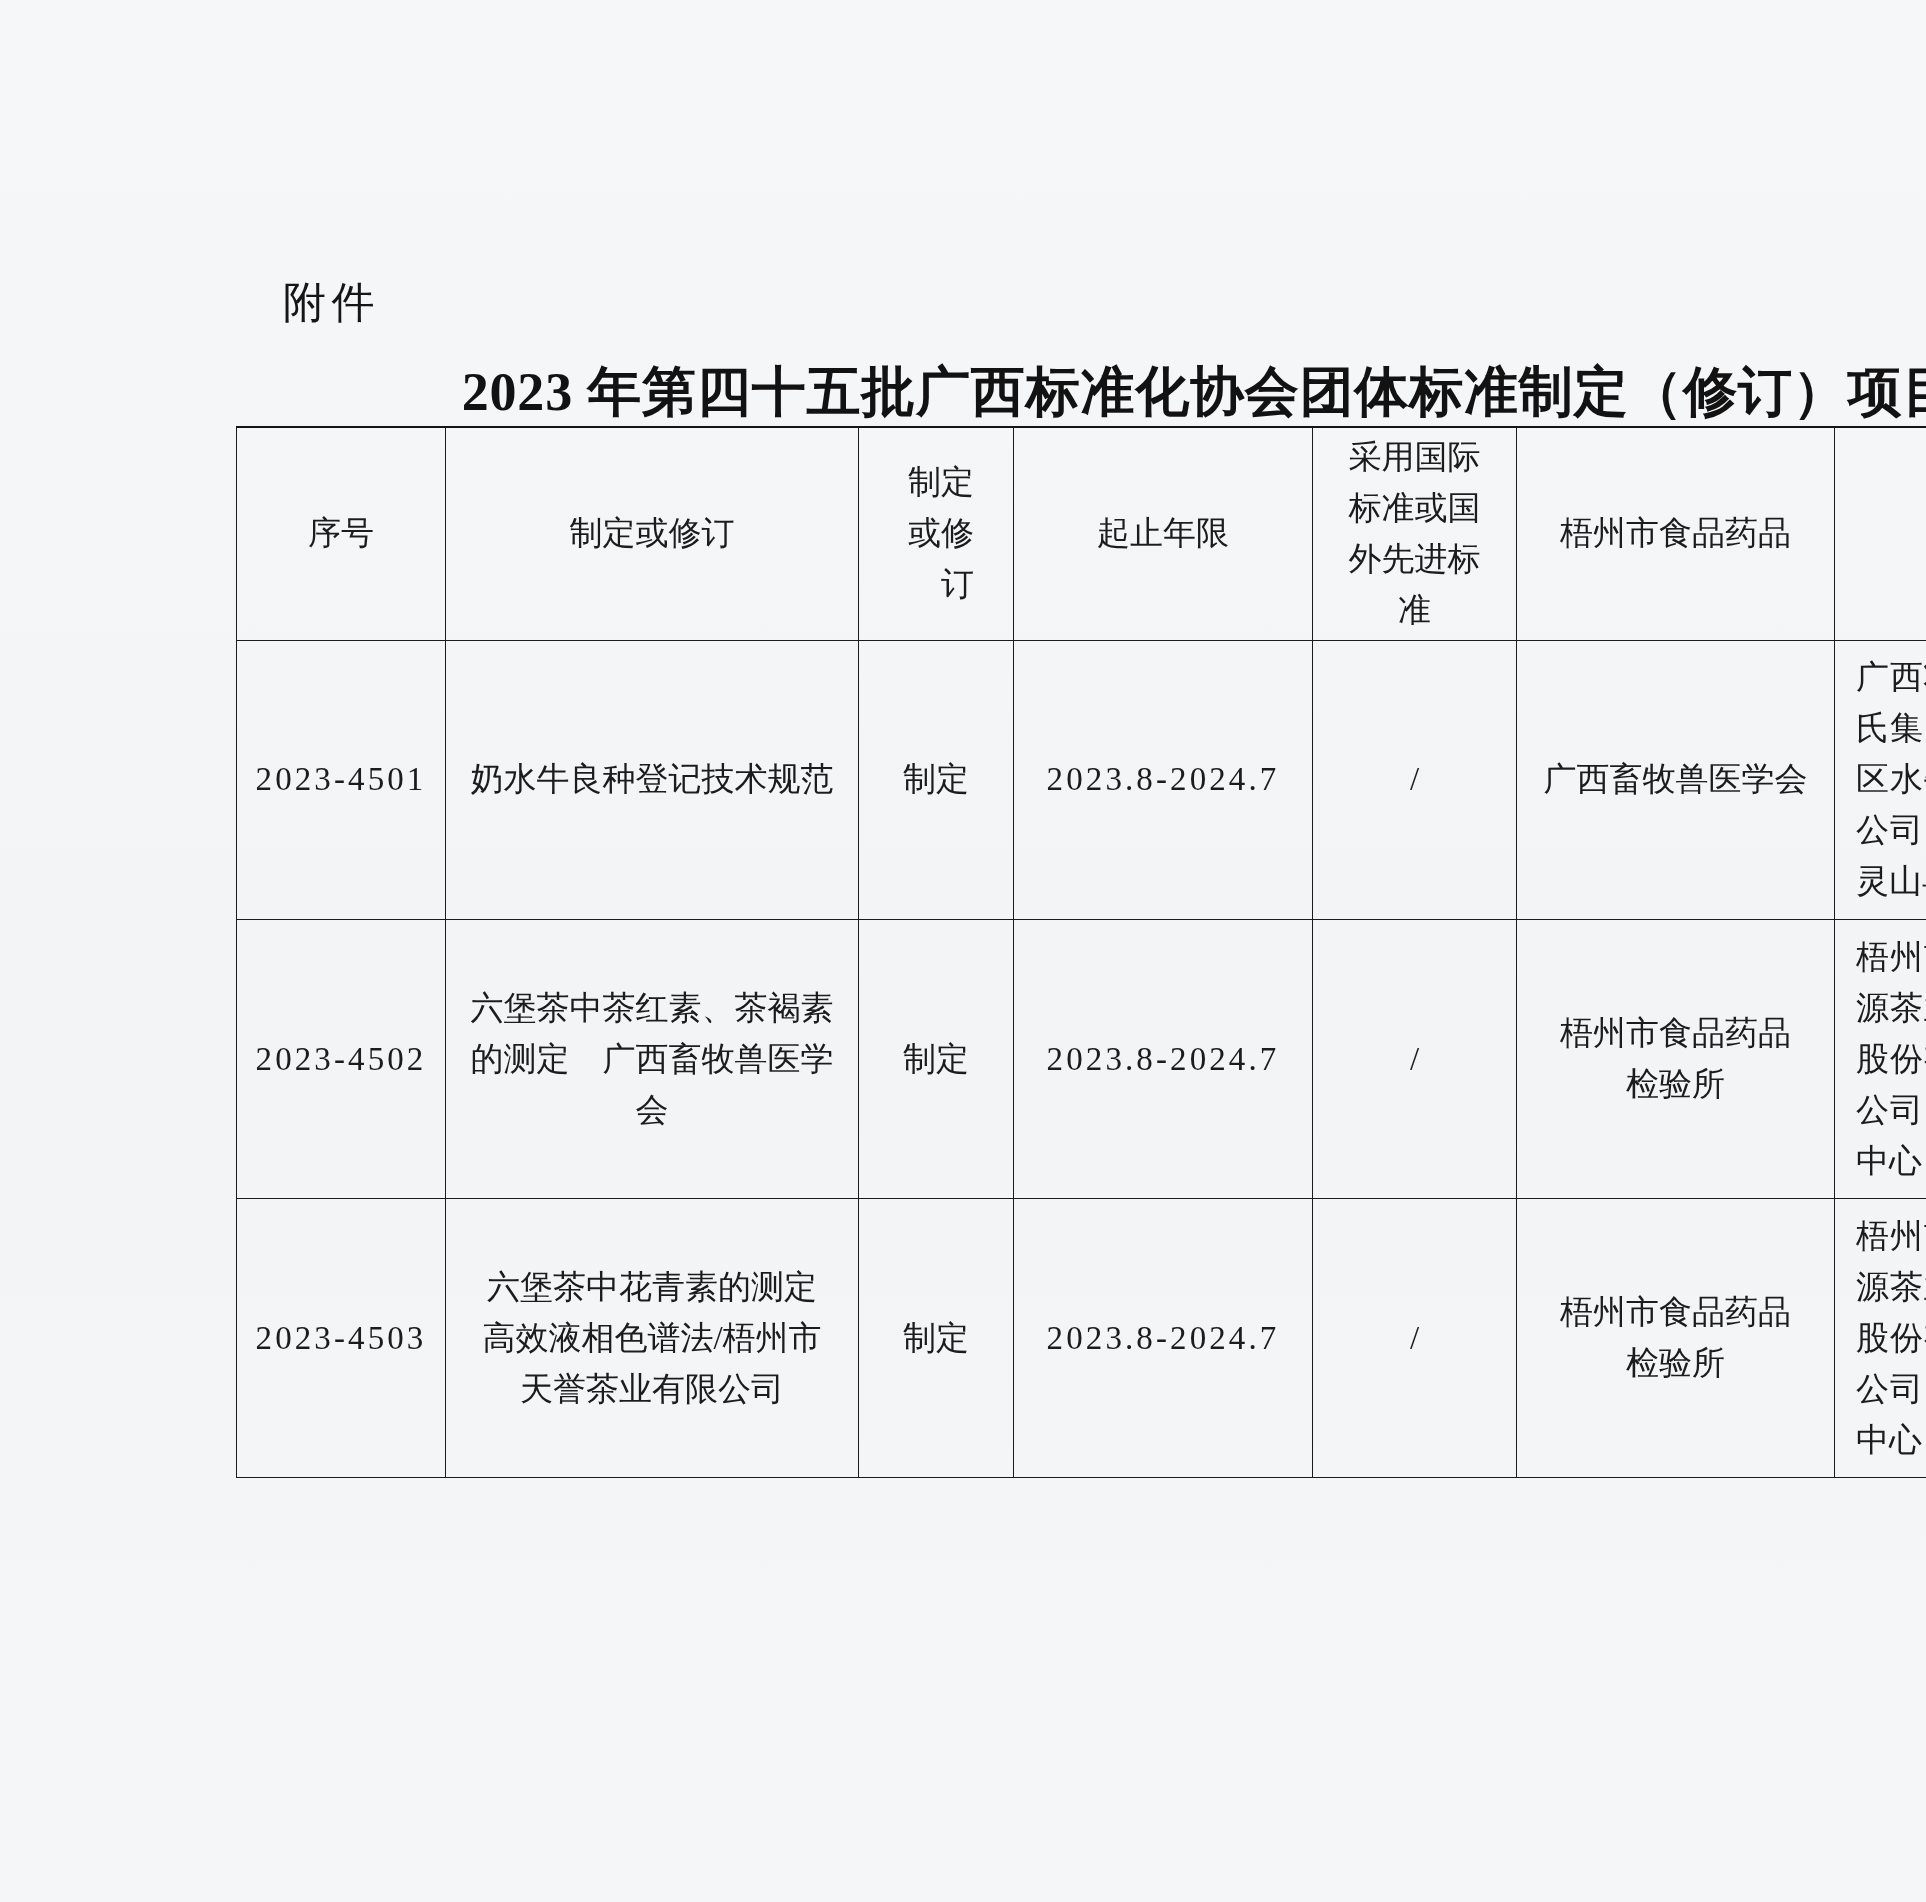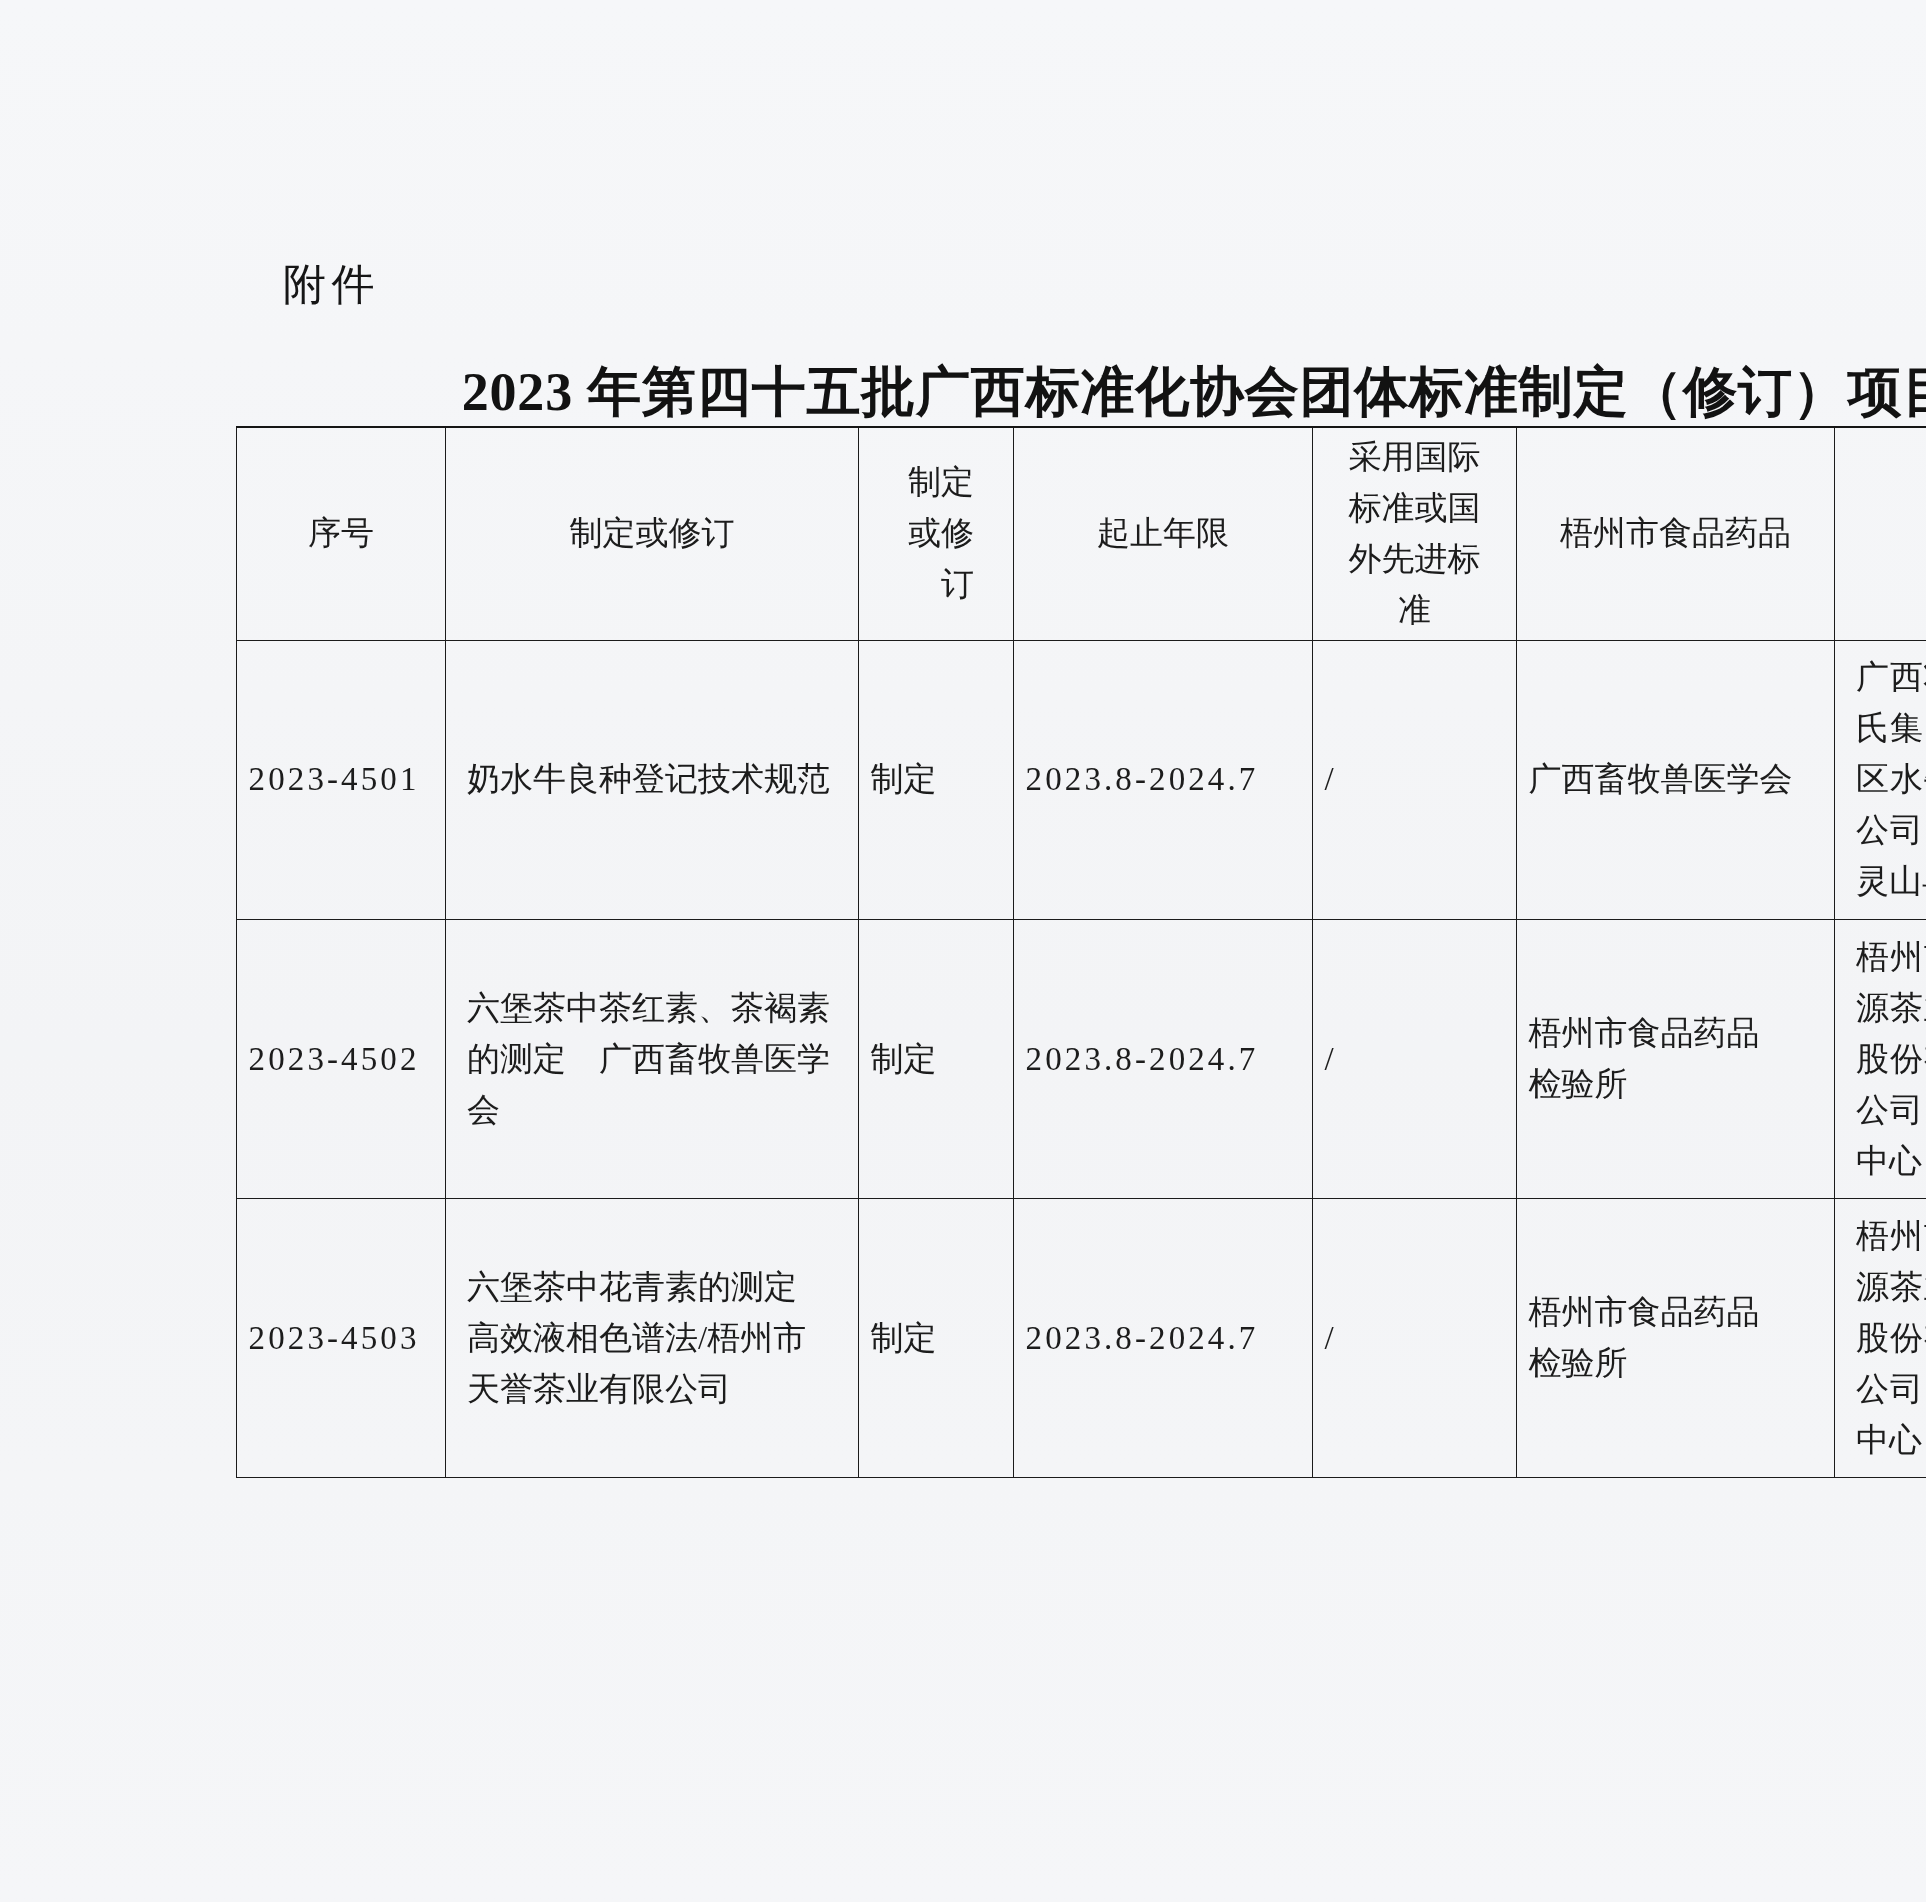--- a/index.html
+++ b/index.html
@@ -14,21 +14,21 @@
     position: relative;
     width: 2693px;
     height: 1902px;
     background: linear-gradient(180deg, #f6f7f9 0%, #f3f4f6 55%, #f5f6f8 100%);
     font-family: "Liberation Serif", "DejaVu Serif", serif;
     color: #1a1a1a;
   }
   .attachment {
     position: absolute;
     left: 283px;
-    top: 256px;
+    top: 274px;
     font-size: 43px;
     letter-spacing: 5.4px;
     color: #161616;
   }
   .doc-title {
     position: absolute;
     left: 0;
     top: 356px;
     width: 2693px;
     text-align: center;
@@ -55,21 +55,21 @@
   table.std-table { border-top: 2.3px solid #151515; border-left: 1.2px solid #1b1b1b; border-right: 1.2px solid #1b1b1b; border-bottom: 1.5px solid #151515; }
   table.std-table thead tr { border-bottom: 1.9px solid #151515; }
   table.std-table tbody tr { border-top: 1.9px solid #151515; }
   th {
     font-weight: normal;
     text-align: center;
     vertical-align: middle;
     padding: 3.9px 11.6px;
   }
   td {
-    text-align: left;
+    text-align: center;
     vertical-align: middle;
     padding: 3.9px 11.6px;
   }
   th.h-type { padding: 3.9px 39px; text-align: right; }
   th.h-intl { padding: 3.9px 27px; }
   td.c-name { padding: 3.9px 21px; }
   td.c-drafter {
     text-align: justify;
     padding: 11.6px 21px;
     vertical-align: middle;

